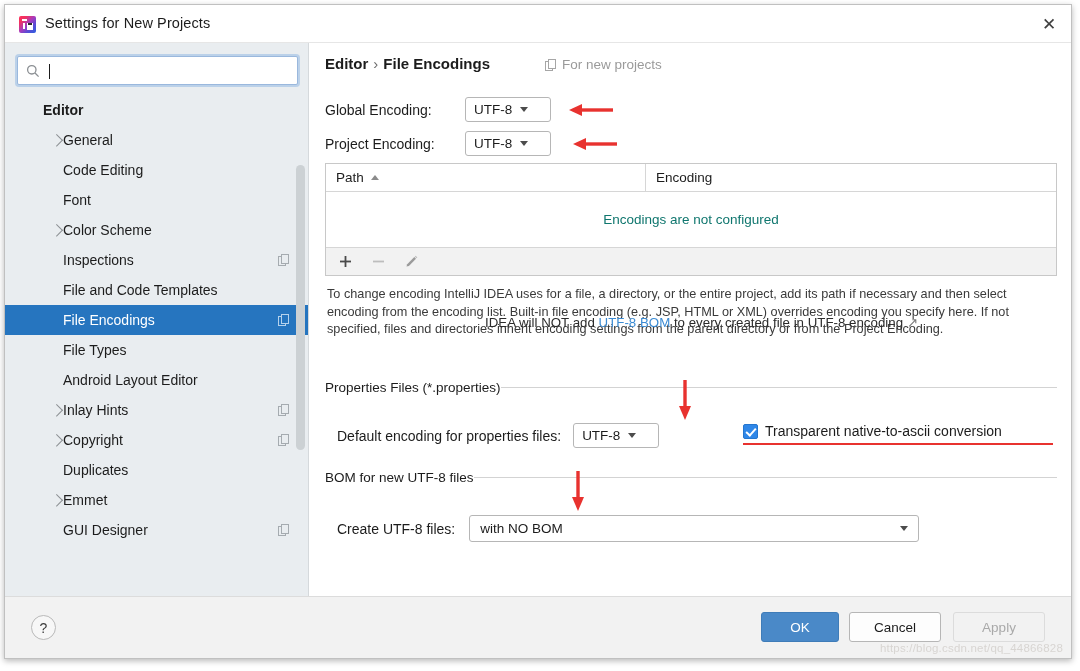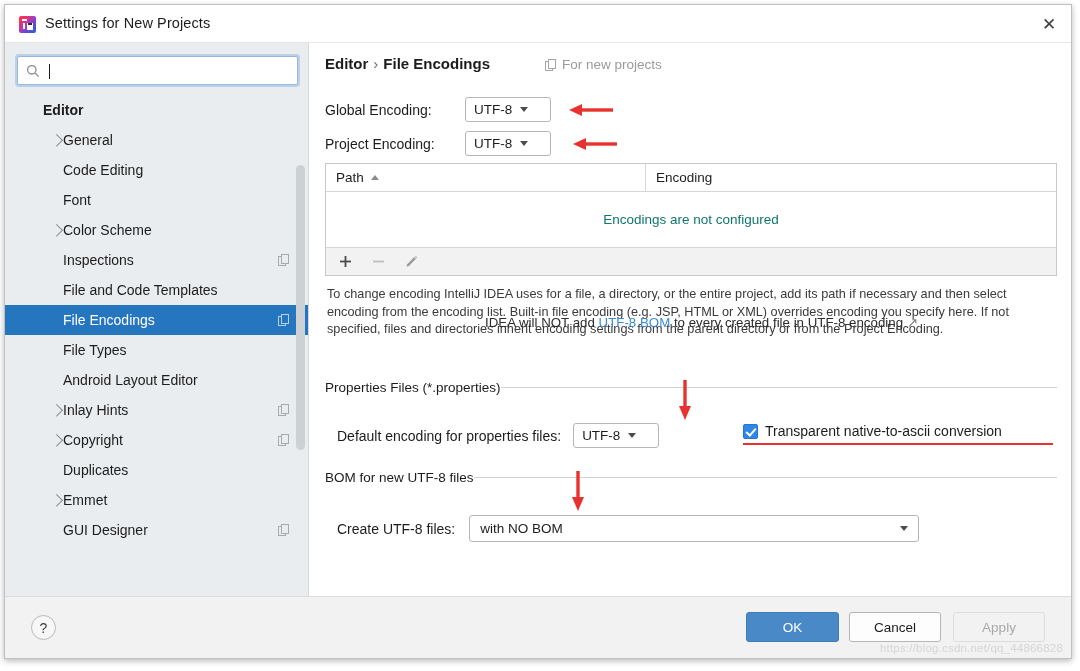--- a/index.html
+++ b/index.html
@@ -324,21 +324,21 @@
   .dlg-btn {
     position: absolute; top: 15px;
     height: 30px;
     border-radius: 3px;
     display: flex; align-items: center; justify-content: center;
     font-size: 13.5px;
     cursor: pointer;
     user-select: none;
   }
   #ok-btn {
-    right: 232px; width: 93px;
+    right: 232px; width: 78px;
     background: #4a89c8;
     border: 1px solid #3f7cb8;
     color: #ffffff;
   }
   #cancel-btn {
     right: 130px; width: 92px;
     background: #fdfdfd;
     border: 1px solid #b6b6b6;
     color: #1c1c1c;
   }

